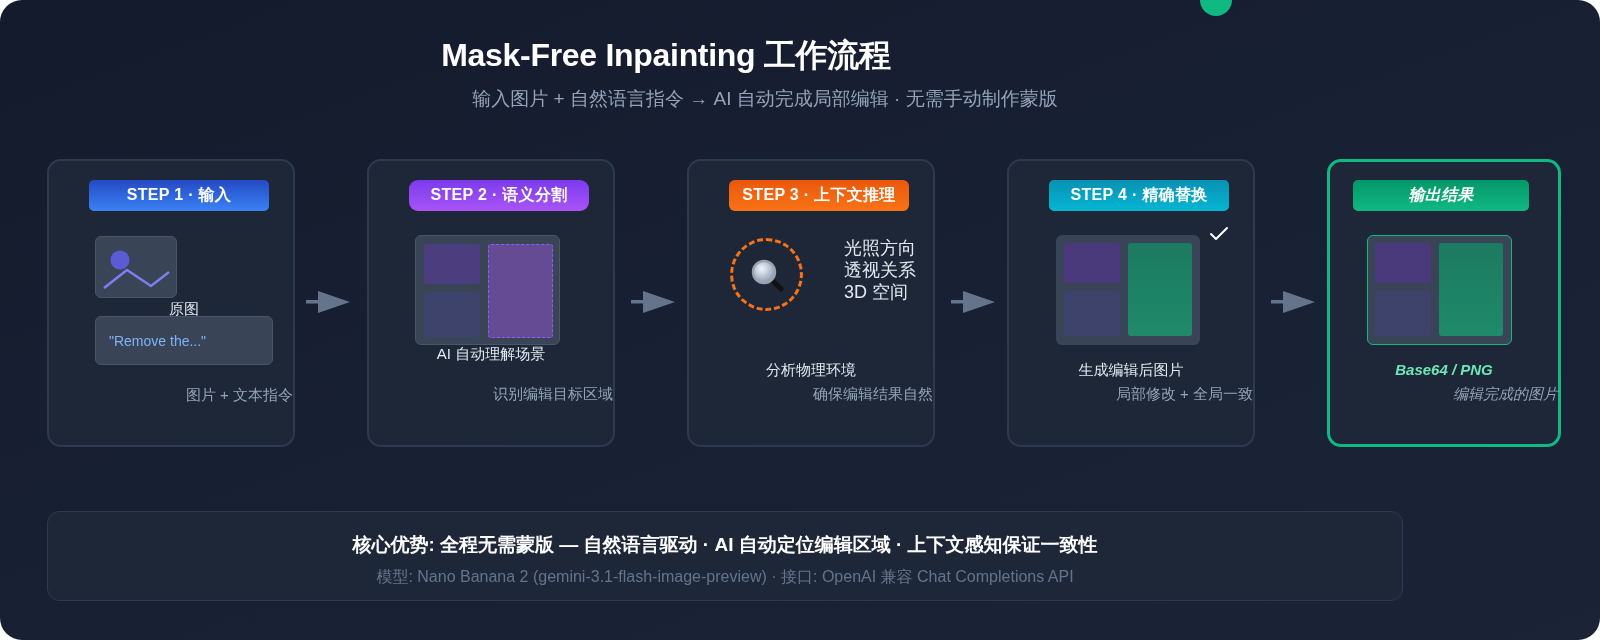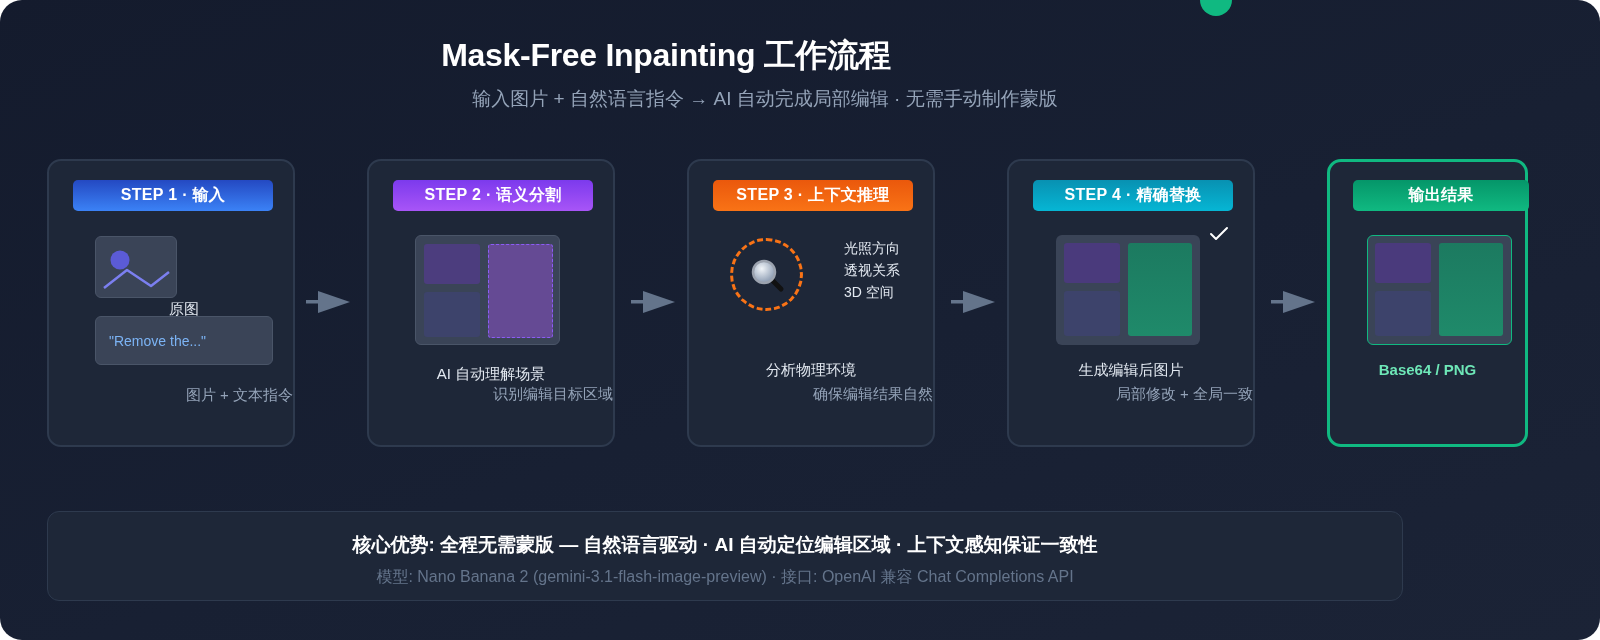--- a/index.html
+++ b/index.html
@@ -22,27 +22,27 @@
   .subtitle {
     position: absolute; left: 0; top: 86px; width: 1530px; text-align: center;
     color: #94a3b8; font-size: 19px;
   }
   .card {
     position: absolute; top: 159px; width: 248px; height: 288px;
     border: 2px solid #2e3a4e; border-radius: 14px; background: #1e2738;
   }
   .card.output { border: 3px solid #10b981; }
   .badge {
-    position: absolute; left: 24px; top: 19px; width: 200px; height: 31px;
+    position: absolute; left: 40px; top: 19px; width: 180px; height: 31px;
     border-radius: 5px; color: #fff; font-weight: 700; font-size: 16px;
     display: flex; align-items: center; justify-content: center; letter-spacing: 0.3px;
   }
   .b1 { background: linear-gradient(180deg, #2449c2 0%, #3b82f6 100%); }
-  .b2 { background: linear-gradient(180deg, #7c3aed 0%, #a855f7 100%); }
-  .b3 { background: linear-gradient(180deg, #ea580c 0%, #f97316 100%); }
+  .b2 { background: linear-gradient(180deg, #7c3aed 0%, #a855f7 100%); border-radius: 9px; }
+  .b3 { background: linear-gradient(180deg, #ea580c 0%, #f97316 100%); border-radius: 6px; }
   .b4 { background: linear-gradient(180deg, #0891b2 0%, #06b6d4 100%); }
   .b5 { background: linear-gradient(180deg, #059669 0%, #10b981 100%); left: 23px; top: 18px; width: 176px; }
   .line1 { position: absolute; left: 0; width: 100%; text-align: center; color: #e2e8f0; font-size: 15px; }
   .line2 { position: absolute; left: 0; width: 100%; text-align: right; color: #94a3b8; font-size: 15px; }
   .arrow { position: absolute; top: 291px; width: 44px; height: 22px; }
   .img-thumb {
     position: absolute; left: 46px; top: 75px; width: 82px; height: 62px;
     background: #3a4457; border: 1.5px solid #4a5568; border-radius: 6px;
   }
   .thumb-label { position: absolute; left: 120px; top: 98px; color: #e2e8f0; font-size: 15px; margin-top: 41px; }
@@ -53,21 +53,21 @@
   }
   .grid-img {
     position: absolute; border-radius: 6px; background: #3a4457; border: 1.5px solid #4a5568;
   }
   .cell { position: absolute; border-radius: 3px; }
   .mag-ring {
     position: absolute; left: 41px; top: 77px; width: 73px; height: 73px;
     border-radius: 50%; border: 3px dashed #f97316;
   }
   .mag-icon { position: absolute; left: 60px; top: 96px; width: 36px; height: 36px; }
-  .ctx-list { position: absolute; left: 155px; top: 76px; color: #e2e8f0; font-size: 14px; line-height: 22px; }
+  .ctx-list { position: absolute; left: 155px; top: 76px; color: #e2e8f0; font-size: 18px; line-height: 22px; }
   .check { position: absolute; left: 200px; top: 63px; width: 20px; height: 20px; }
   .footer {
     position: absolute; left: 47px; top: 511px; width: 1356px; height: 90px;
     border: 1.5px solid #2e3a4e; border-radius: 12px; background: #1e2738;
   }
   .footer-main { position: absolute; left: 0; top: 20px; width: 100%; text-align: center; color: #ffffff; font-weight: 700; font-size: 19px; }
   .footer-sub { position: absolute; left: 0; top: 55px; width: 100%; text-align: center; color: #64748b; font-size: 16px; }
 </style>
 </head>
 <body>
@@ -96,21 +96,21 @@
     <polygon points="12,0 44,11 12,22" fill="#64748b"></polygon>
   </svg>
 
   <div class="card" style="left:367px;">
     <div class="badge b2">STEP 2 · 语义分割</div>
     <div class="grid-img" style="left:46px;top:74px;width:145px;height:110px;">
       <div class="cell" style="left:8px;top:8px;width:56px;height:40px;background:#4c3d7e;"></div>
       <div class="cell" style="left:8px;top:56px;width:56px;height:45px;background:#3d436b;"></div>
       <div class="cell" style="left:72px;top:8px;width:65px;height:94px;background:#654a94;border:1.5px dashed #8b5cf6;"></div>
     </div>
-    <div class="line1" style="top:204px;">AI 自动理解场景</div>
+    <div class="line1" style="top:184px;">AI 自动理解场景</div>
     <div class="line2" style="top:224px;">识别编辑目标区域</div>
   </div>
 
   <svg class="arrow" style="left:631px;" viewBox="0 0 44 22">
     <rect x="0" y="9" width="14" height="3.5" fill="#64748b"></rect>
     <polygon points="12,0 44,11 12,22" fill="#64748b"></polygon>
   </svg>
 
   <div class="card" style="left:687px;">
     <div class="badge b3">STEP 3 · 上下文推理</div>
@@ -151,27 +151,28 @@
     </svg>
     <div class="line1" style="top:200px;">生成编辑后图片</div>
     <div class="line2" style="top:224px;">局部修改 + 全局一致</div>
   </div>
 
   <svg class="arrow" style="left:1271px;" viewBox="0 0 44 22">
     <rect x="0" y="9" width="14" height="3.5" fill="#64748b"></rect>
     <polygon points="12,0 44,11 12,22" fill="#64748b"></polygon>
   </svg>
 
-  <div class="card output" style="left:1327px;width:201px;">
+  <div class="card output" style="left:1327px;width:234px;font-style:italic;">
     <div class="badge b5">输出结果</div>
     <div class="grid-img" style="left:37px;top:73px;width:145px;height:110px;border:1.5px solid #10b981;">
       <div class="cell" style="left:7px;top:7px;width:56px;height:40px;background:#4a3a7c;"></div>
       <div class="cell" style="left:7px;top:55px;width:56px;height:45px;background:#3d436b;"></div>
       <div class="cell" style="left:71px;top:7px;width:64px;height:93px;background:linear-gradient(180deg,#1c7a60,#1f8a6a);"></div>
     </div>
     <div class="line1" style="top:199px;color:#6ee7b7;font-weight:700;">Base64 / PNG</div>
+    <div class="line2" style="top:223px;">编辑完成的图片</div>
   </div>
 
   <div class="footer">
     <div class="footer-main">核心优势: 全程无需蒙版 — 自然语言驱动 · AI 自动定位编辑区域 · 上下文感知保证一致性</div>
     <div class="footer-sub">模型: Nano Banana 2 (gemini-3.1-flash-image-preview) · 接口: OpenAI 兼容 Chat Completions API</div>
   </div>
 </div>
 
 </body></html>

